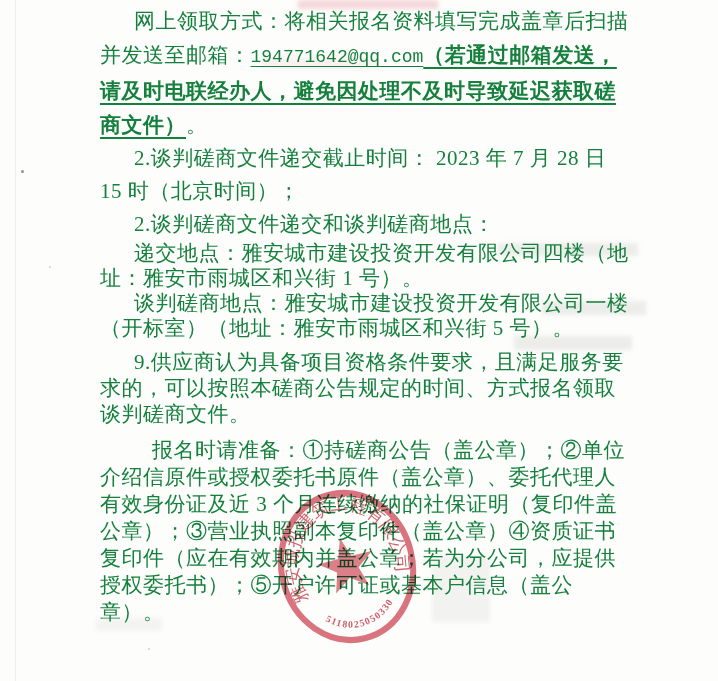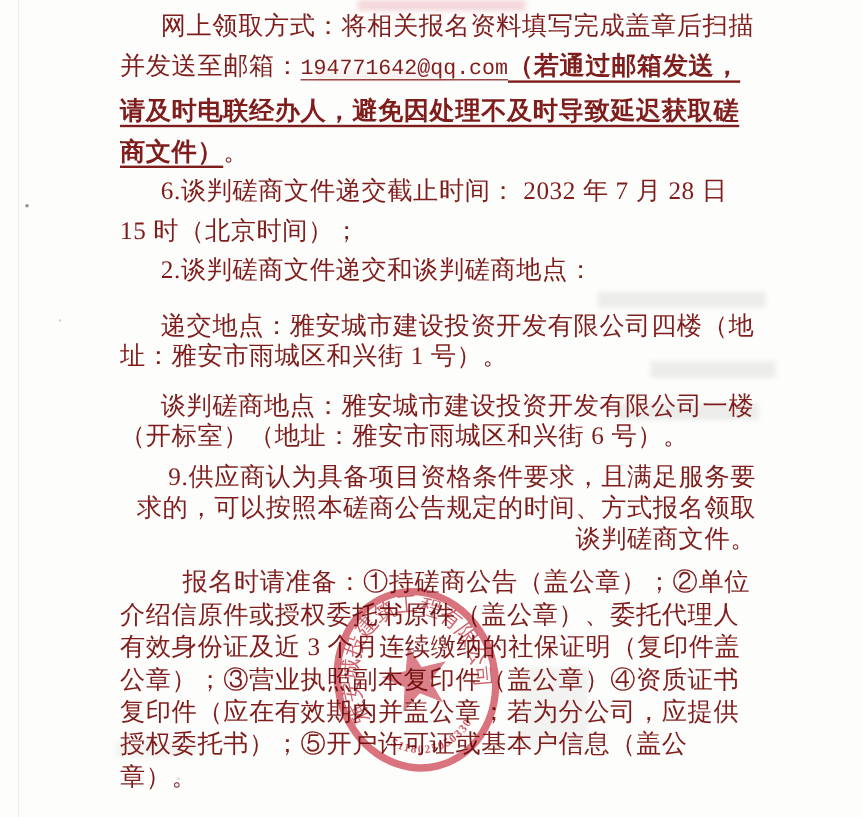--- a/index.html
+++ b/index.html
@@ -2,39 +2,39 @@
 <html><head>
 <meta charset="utf-8">
 <style>
   html,body{margin:0;padding:0;}
   .page{
     position:relative;
     width:718px;height:681px;
     background:#fdfdfc;
     overflow:hidden;
     font-family:"Liberation Serif","DejaVu Serif",serif;
-    color:#7f1d1d;
+    color:#15803d;
   }
   
   .scan-line{
     position:absolute;left:15px;top:0;width:1px;height:100%;
     background:rgba(120,120,115,0.10);
   }
   .doc{
     position:absolute;left:0;top:0;
     box-sizing:border-box;
     width:718px;
     padding:4px 88px 0 100px;
     font-size:21px;
     letter-spacing:0.5px;
   }
   .p{margin:0;text-indent:34px;line-height:33px;}
   .p-first{line-height:34px;}
-  .p-tight{line-height:25px;margin-top:17px;}
-  .p-elig{line-height:26px;margin-top:8px;text-align:right;}
+  .p-tight{line-height:25px;}
+  .p-elig{line-height:26px;margin-top:8px;}
   .p-prep{line-height:27px;margin-top:10px;text-indent:52px;}
   .email{
     font-family:"Liberation Mono","DejaVu Sans Mono",monospace;
     font-size:18px;letter-spacing:0;
     text-decoration:underline;
     text-underline-offset:4px;
   }
   .bold-note{
     font-weight:700;
     text-decoration:underline;
@@ -70,24 +70,24 @@
   <div class="smudge smudge-gray" style="left:514px;top:336px;width:118px;height:14px;"></div>
   <div class="smudge smudge-gray" style="left:432px;top:556px;width:58px;height:66px;opacity:.7;"></div>
   <div class="smudge smudge-gray" style="left:96px;top:618px;width:66px;height:13px;opacity:.6;"></div>
   <div class="dust" style="left:21px;top:170px;width:3px;height:3px;"></div>
   <div class="dust" style="left:49px;top:266px;width:2px;height:2px;opacity:.4;"></div>
   <div class="dust" style="left:148px;top:648px;width:2px;height:2px;opacity:.4;"></div>
 
   <div class="doc">
     <p class="p p-first"><span>网上领取方式：将相关报名资料填写完成盖章后扫描并发送至邮箱：</span><span class="email">194771642@qq.com</span><span class="bold-note">（若通过邮箱发送，请及时电联经办人，避免因处理不及时导致延迟获取磋商文件）</span><span>。</span></p>
 
-    <p class="p">6.谈判磋商文件递交截止时间： 2032 年 7 月 28 日 15 时（北京时间）；</p>
+    <p class="p">2.谈判磋商文件递交截止时间： 2023 年 7 月 28 日 15 时（北京时间）；</p>
     <p class="p">2.谈判磋商文件递交和谈判磋商地点：</p>
     <p class="p p-tight">递交地点：雅安城市建设投资开发有限公司四楼（地址：雅安市雨城区和兴街 1 号）。</p>
-    <p class="p p-tight">谈判磋商地点：雅安城市建设投资开发有限公司一楼（开标室）（地址：雅安市雨城区和兴街 6 号）。</p>
+    <p class="p p-tight">谈判磋商地点：雅安城市建设投资开发有限公司一楼（开标室）（地址：雅安市雨城区和兴街 5 号）。</p>
     <p class="p p-elig">9.供应商认为具备项目资格条件要求，且满足服务要求的，可以按照本磋商公告规定的时间、方式报名领取谈判磋商文件。</p>
     <p class="p p-prep">报名时请准备：①持磋商公告（盖公章）；②单位介绍信原件或授权委托书原件（盖公章）、委托代理人有效身份证及近 3 个月连续缴纳的社保证明（复印件盖公章）；③营业执照副本复印件（盖公章）④资质证书复印件（应在有效期内并盖公章；若为分公司，应提供授权委托书）；⑤开户许可证或基本户信息（盖公章）。</p>
 
   </div>
 
   <div class="seal">
     <svg viewBox="0 0 160 172" xmlns="http://www.w3.org/2000/svg">
       <defs>
         <path id="arc-company" d="M 32.9 111.8 A 52 61 0 1 1 127.1 111.8" fill="none"></path>
         <path id="arc-number" d="M 41.9 135 A 57 66 0 0 0 118.1 135" fill="none"></path>

